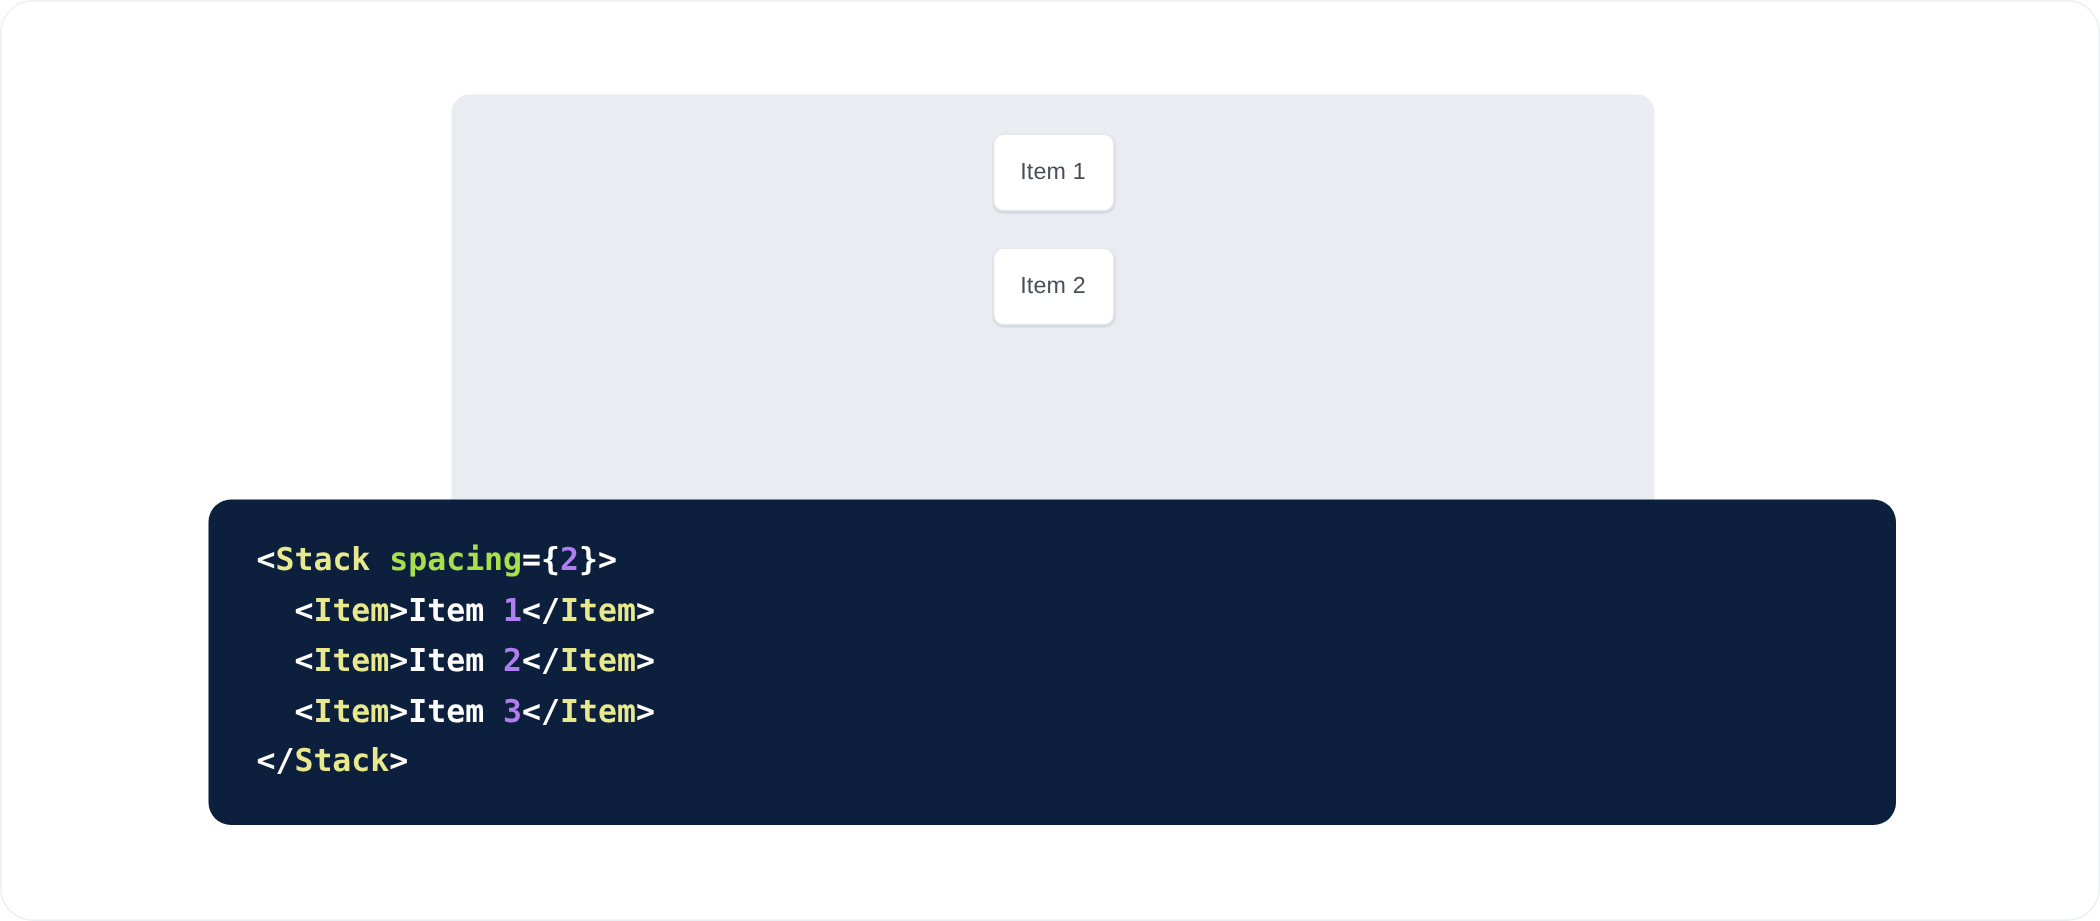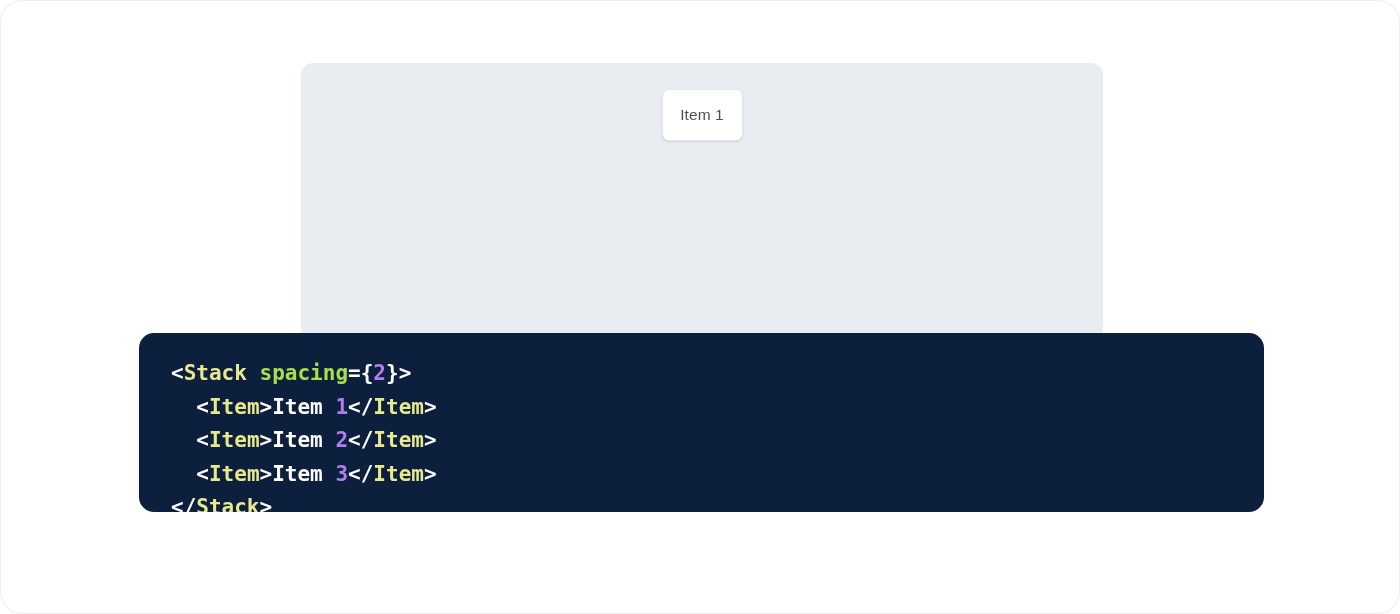--- a/index.html
+++ b/index.html
@@ -60,21 +60,21 @@
     letter-spacing: 0.1px;
     font-family: "Liberation Sans", sans-serif;
   }
 
   
   #code-block {
     position: absolute;
     left: 138px;
     top: 332px;
     width: 1125px;
-    height: 179px;
+    height: 217px;
     background: #0c1f3d;
     border-radius: 15px;
     padding: 24px 0 0 32px;
     overflow: hidden;
   }
 
   #code-text {
     font-family: "DejaVu Sans Mono", "Liberation Mono", monospace;
     font-size: 21px;
     line-height: 33.6px;
@@ -93,20 +93,23 @@
 </head>
 <body>
 
 <div id="page-frame">
 
   <div id="preview-panel">
     <div id="stack-container">
         <div class="stack-item">
           <span>Item 1</span>
         </div>
+        <div class="stack-item">
+          <span>Item 2</span>
+        </div>
       </div>
   </div>
 
   <div id="code-block">
     <pre id="code-text"><span><span class="tok-punct">&lt;</span><span class="tok-tag">Stack</span><span class="tok-text"> </span><span class="tok-attr">spacing</span><span class="tok-punct">={</span><span class="tok-num">2</span><span class="tok-punct">}&gt;</span></span>
 <span>  <span class="tok-punct">&lt;</span><span class="tok-tag">Item</span><span class="tok-punct">&gt;</span><span class="tok-text">Item </span><span class="tok-num">1</span><span class="tok-punct">&lt;/</span><span class="tok-tag">Item</span><span class="tok-punct">&gt;</span></span>
 <span>  <span class="tok-punct">&lt;</span><span class="tok-tag">Item</span><span class="tok-punct">&gt;</span><span class="tok-text">Item </span><span class="tok-num">2</span><span class="tok-punct">&lt;/</span><span class="tok-tag">Item</span><span class="tok-punct">&gt;</span></span>
 <span>  <span class="tok-punct">&lt;</span><span class="tok-tag">Item</span><span class="tok-punct">&gt;</span><span class="tok-text">Item </span><span class="tok-num">3</span><span class="tok-punct">&lt;/</span><span class="tok-tag">Item</span><span class="tok-punct">&gt;</span></span>
 <span><span class="tok-punct">&lt;/</span><span class="tok-tag">Stack</span><span class="tok-punct">&gt;</span></span></pre>
   </div>

